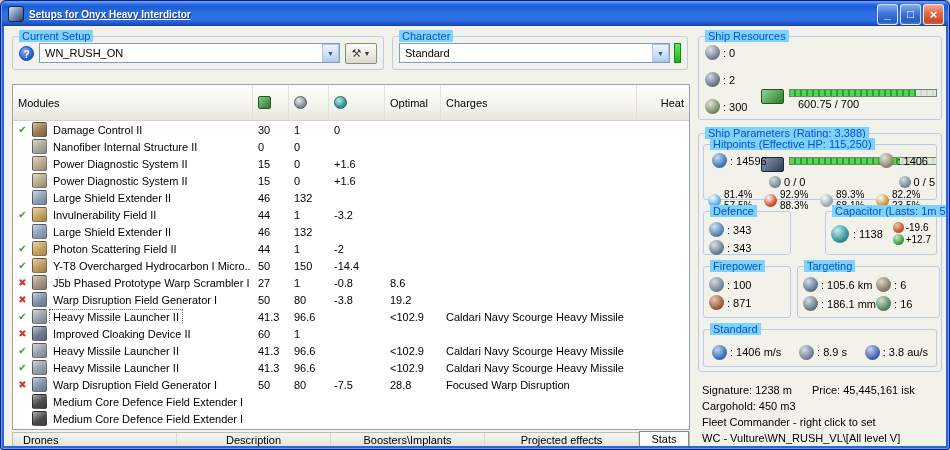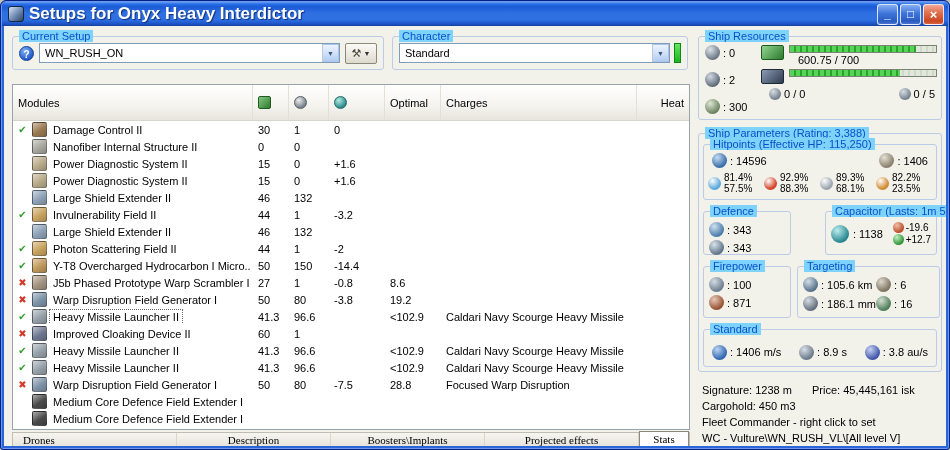--- a/index.html
+++ b/index.html
@@ -3,21 +3,21 @@
 <meta charset="utf-8">
 <style>
   html,body{margin:0;padding:0;background:#c8c4b8;}
   *{box-sizing:border-box;}
   .window{position:relative;width:950px;height:450px;font-family:"Liberation Sans",sans-serif;font-size:11px;color:#000;
     background:#2b66d9;border:1px solid #00228c;border-radius:6px 6px 3px 3px;box-shadow:inset 0 0 0 1px #6f97e8;overflow:hidden;}
   .titlebar{position:absolute;top:1px;left:1px;right:1px;height:24px;border-radius:5px 5px 0 0;display:flex;align-items:center;padding:0 4px;
     background:linear-gradient(180deg,#6aa0f4 0%,#2b71e8 8%,#1b5ad6 20%,#2e6fe2 45%,#2e6fe2 75%,#1b52c6 92%,#173f9e 100%);}
   .app-icon{width:16px;height:16px;margin:0 5px 0 2px;border-radius:3px;flex:none;
     background:linear-gradient(135deg,#d8e6f8,#6c87b0 55%,#2e4460);border:1px solid #16243c;}
-  .title-text{color:#fff;font-weight:bold;font-size:17px;text-shadow:1px 1px 1px #10307a;flex:1;white-space:nowrap;overflow:hidden;}
+  .title-text{color:#fff;font-weight:bold;font-size:10px;text-shadow:1px 1px 1px #10307a;flex:1;white-space:nowrap;overflow:hidden;text-decoration:underline;}
   .win-buttons{display:flex;gap:2px;}
   .win-btn{width:21px;height:21px;border-radius:3px;border:1px solid rgba(255,255,255,.8);color:#fff;font-size:12px;font-weight:bold;
     line-height:17px;text-align:center;padding:0;font-family:"Liberation Sans",sans-serif;
     background:linear-gradient(180deg,#86aef2,#3e74da 45%,#2a5cc0 85%,#4a73d4);}
   .win-btn.close{background:linear-gradient(180deg,#f2a896,#e0704e 40%,#cc4724 85%,#d86040);font-size:13px;}
   .client{position:absolute;top:25px;left:3px;right:3px;bottom:3px;background:#f2f1ea;overflow:hidden;}
 
   
   .gb{border:1px solid #bccbe8;border-radius:3px;position:relative;}
   .gb-label{position:absolute;top:-7px;left:6px;background:#7dd3fc;padding:0 3px;color:#0b4fc8;line-height:12px;white-space:nowrap;}
@@ -53,21 +53,21 @@
   .status{width:13px;font-size:10px;text-align:center;flex:none;}
   .status.ok{color:#2f9e2b;}
   .status.bad{color:#d23a2e;}
   .mod-icon{width:15px;height:15px;border-radius:2px;border:1px solid rgba(0,0,0,.38);flex:none;}
   .mod-name{white-space:nowrap;overflow:hidden;padding:1px 3px;}
   .trow.selected .mod-name{outline:1px dotted #6a6a6a;}
 
   
   .tabstrip{position:absolute;left:8px;top:406px;width:678px;height:15px;display:flex;align-items:stretch;
     background:linear-gradient(#f6f5f0,#e6e4dc);border:1px solid #bfbdb3;}
-  .tab{flex:1;display:flex;align-items:center;justify-content:center;border-right:1px solid #d8d6ce;white-space:nowrap;font-family:Liberation Serif, serif;}
+  .tab{flex:1;display:flex;align-items:center;justify-content:center;border-right:1px solid #d8d6ce;white-space:nowrap;}
   .tab:first-child{justify-content:flex-start;padding-left:10px;}
   .tab.active{flex:0 0 50px;background:#fff;border:1px solid #8a8a7a;border-bottom:none;margin:-2px 0 0 0;}
 
   
   .rpanel{position:absolute;left:692px;top:4px;width:248px;bottom:2px;}
   .rgb{margin:0 2px;}
   .stat{display:flex;align-items:center;gap:3px;white-space:nowrap;}
   .ricon{width:15px;height:15px;border-radius:50%;flex:none;}
   .i-turret{background:radial-gradient(circle at 35% 30%,#dde2e8,#687482 72%);}
   .i-launcher{background:radial-gradient(circle at 35% 30%,#d2dae2,#5b6876 72%);}
@@ -88,32 +88,32 @@
   .i-maxtgt{background:radial-gradient(circle at 35% 30%,#dcd8cc,#7c7260 70%);}
   .i-scanres{background:radial-gradient(circle at 35% 30%,#d6dce2,#626e7c 70%);}
   .i-sensor{background:radial-gradient(circle at 35% 30%,#d2e0d2,#4c7a56 70%);}
   .i-speed{background:radial-gradient(circle at 35% 30%,#bcd4f2,#2f64b0 70%);}
   .i-align{background:radial-gradient(circle at 35% 30%,#d8dee6,#6a7888 70%);}
   .i-warp{background:radial-gradient(circle at 35% 30%,#c6d0f0,#3e54a8 70%);}
 
   .gb-resources{margin-top:6px;height:84px;display:flex;padding:8px 4px 3px 4px;}
   .res-left{width:58px;display:flex;flex-direction:column;justify-content:space-between;padding:0 0 2px 2px;}
   .res-right{flex:1;display:flex;flex-direction:column;gap:3px;}
-  .res-row{display:flex;gap:5px;align-items:flex-start;}
+  .res-row{display:flex;gap:5px;align-items:flex-start;margin-top:44px;}
   .bar-block{flex:1;display:flex;flex-direction:column;gap:1px;}
   .bar{height:8px;border:1px solid #7a8474;background:repeating-linear-gradient(90deg,#dfe8da 0 4px,#cfd8ca 4px 6px);position:relative;}
   .bar-fill{position:absolute;left:0;top:0;bottom:0;background:repeating-linear-gradient(90deg,#55d455 0 4px,#2ca22c 4px 6px);}
   .bar-text{padding-left:9px;}
   .res-bottom{display:flex;align-items:flex-end;justify-content:space-between;padding:1px 2px 0 8px;}
 
   .gb-params{margin-top:13px;padding:10px 4px 4px 4px;display:flex;flex-direction:column;gap:11px;}
   .gb-hitpoints{height:56px;padding:8px 4px 2px 4px;}
   .hp-row{display:flex;justify-content:space-between;padding:0 4px;}
   .resists{display:flex;margin-top:4px;}
-  .resist-cell{flex:1;display:flex;align-items:center;gap:3px;overflow:hidden;}
+  .resist-cell{flex:1;display:flex;align-items:center;gap:3px;overflow:hidden;margin-top:17px;}
   .resist-icon{width:13px;height:13px;border-radius:50%;flex:none;}
   .resist-vals{display:flex;flex-direction:column;font-size:10px;line-height:11px;}
   .prow{display:flex;gap:6px;}
   .gb-defence,.gb-firepower{width:88px;flex:none;padding:10px 5px 2px 5px;display:flex;flex-direction:column;gap:3px;}
   .gb-capacitor,.gb-targeting{flex:1;padding:10px 5px 2px 5px;}
   .gb-defence{height:44px;}.gb-capacitor{height:44px;margin-left:28px;}
   .gb-firepower{height:52px;}.gb-targeting{height:52px;}
   .gb-capacitor .caprow{display:flex;align-items:center;gap:4px;}
   .capcol{margin-left:auto;display:flex;flex-direction:column;gap:1px;font-size:10px;line-height:11px;}
   .capcol .stat{gap:2px;}

